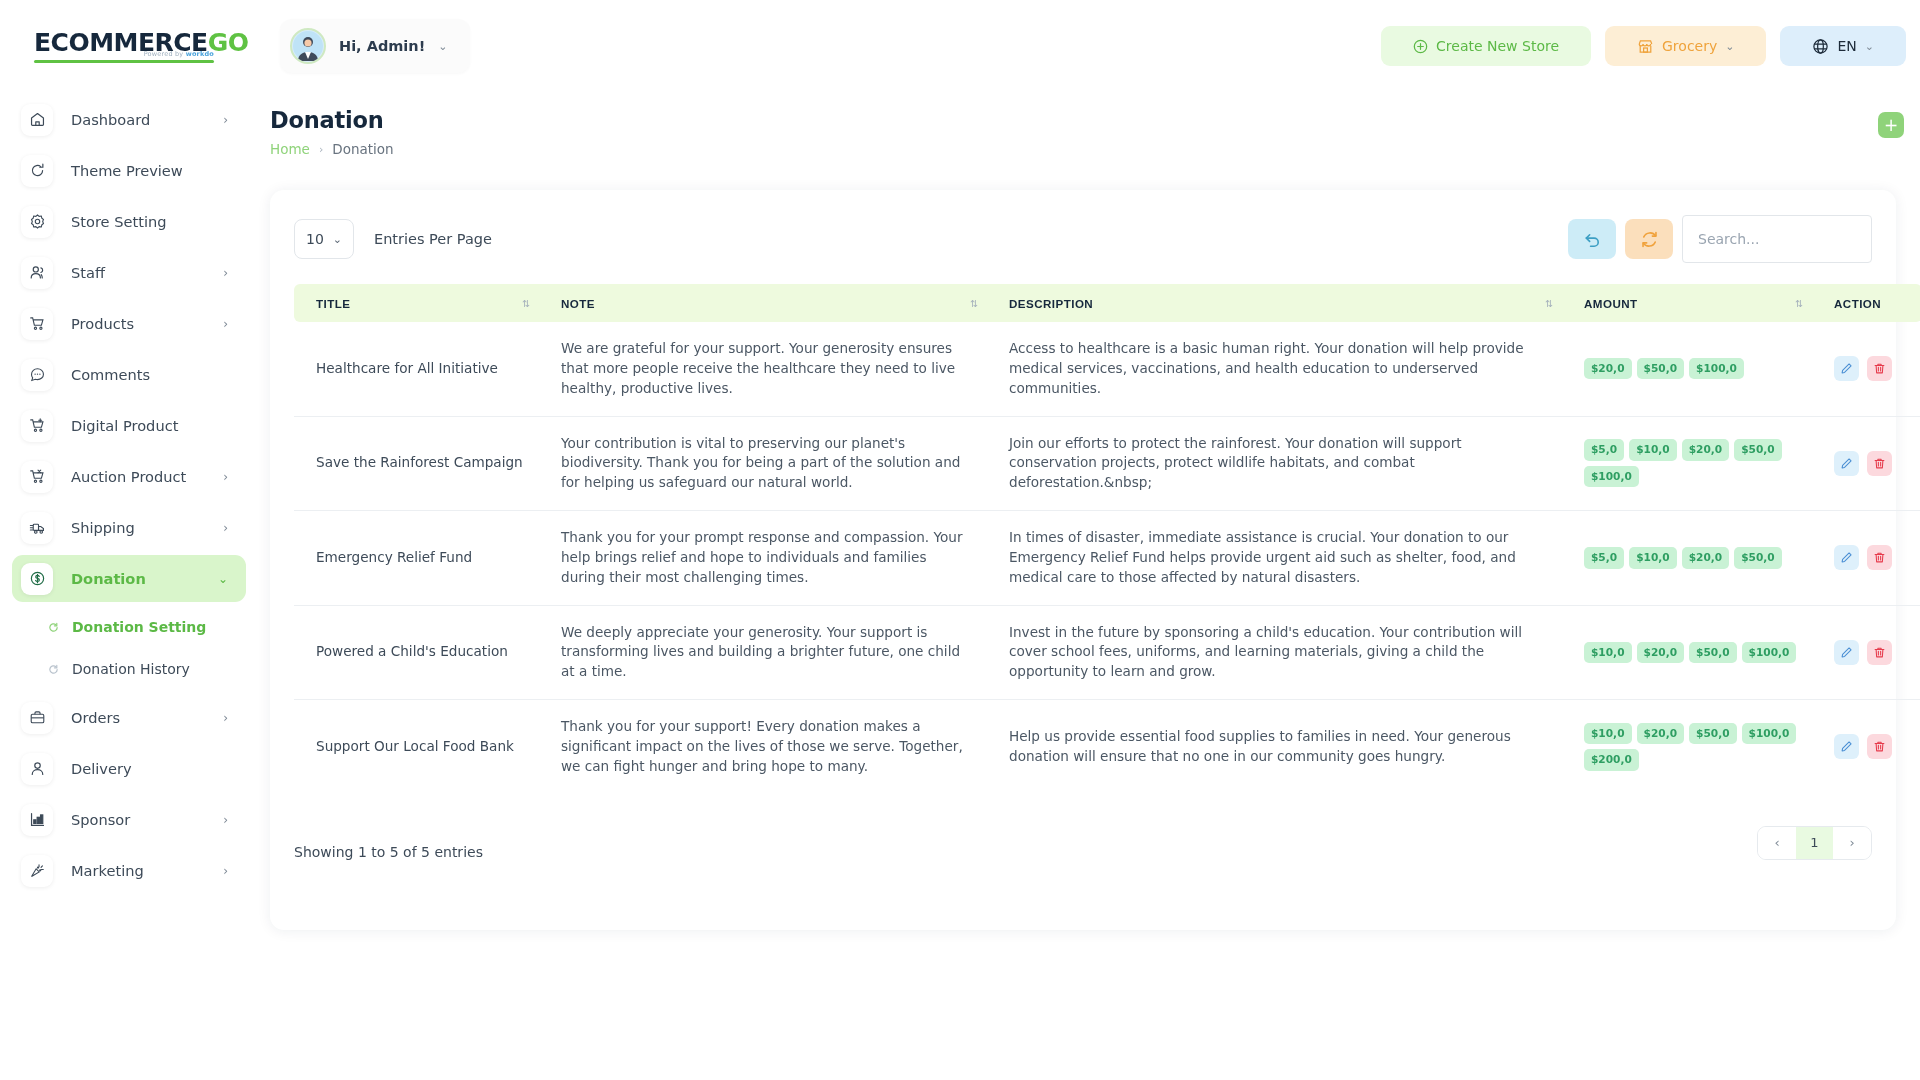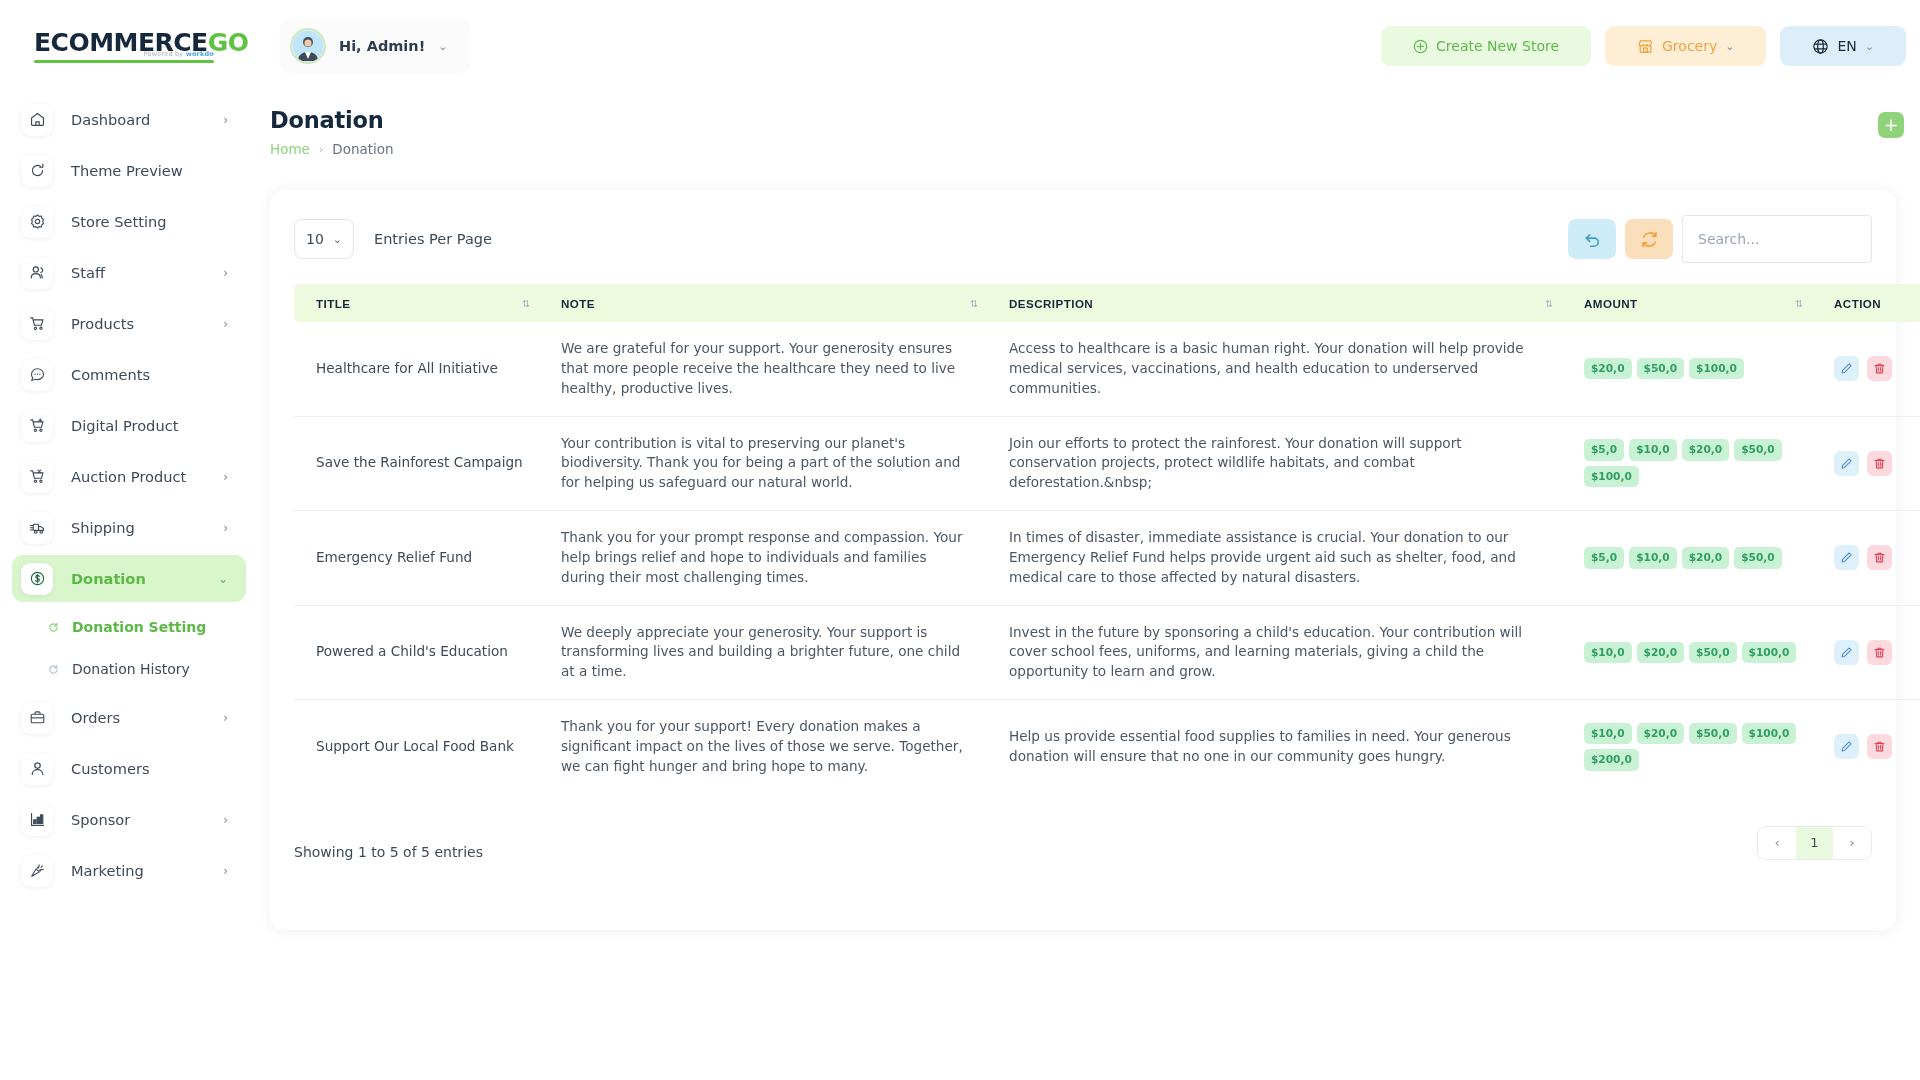--- a/index.html
+++ b/index.html
@@ -467,21 +467,21 @@
       <span class="nav-label">Orders</span>
       <span class="nav-arrow">›</span>
     </div>
     <div class="nav-item">
       <span class="nav-ico">
         <svg width="17" height="17" viewBox="0 0 20 20" fill="none" stroke="#3d4a58" stroke-width="1.4" stroke-linecap="round">
           <circle cx="10" cy="6.6" r="3.2"></circle>
           <path d="M3.8 17c0-3.4 2.8-5.6 6.2-5.6s6.2 2.2 6.2 5.6"></path>
         </svg>
       </span>
-      <span class="nav-label">Customers</span>
+      <span class="nav-label">Delivery</span>
     </div>
     <div class="nav-item">
       <span class="nav-ico">
         <svg width="17" height="17" viewBox="0 0 20 20" fill="none" stroke="#3d4a58" stroke-width="1.4" stroke-linecap="round">
           <path d="M3 3v14h14"></path>
           <rect x="5.6" y="10.4" width="2.6" height="4.2" fill="#3d4a58"></rect>
           <rect x="9.6" y="7.4" width="2.6" height="7.2" fill="#3d4a58"></rect>
           <rect x="13.6" y="4.6" width="2.6" height="10" fill="#3d4a58"></rect>
         </svg>
       </span>

